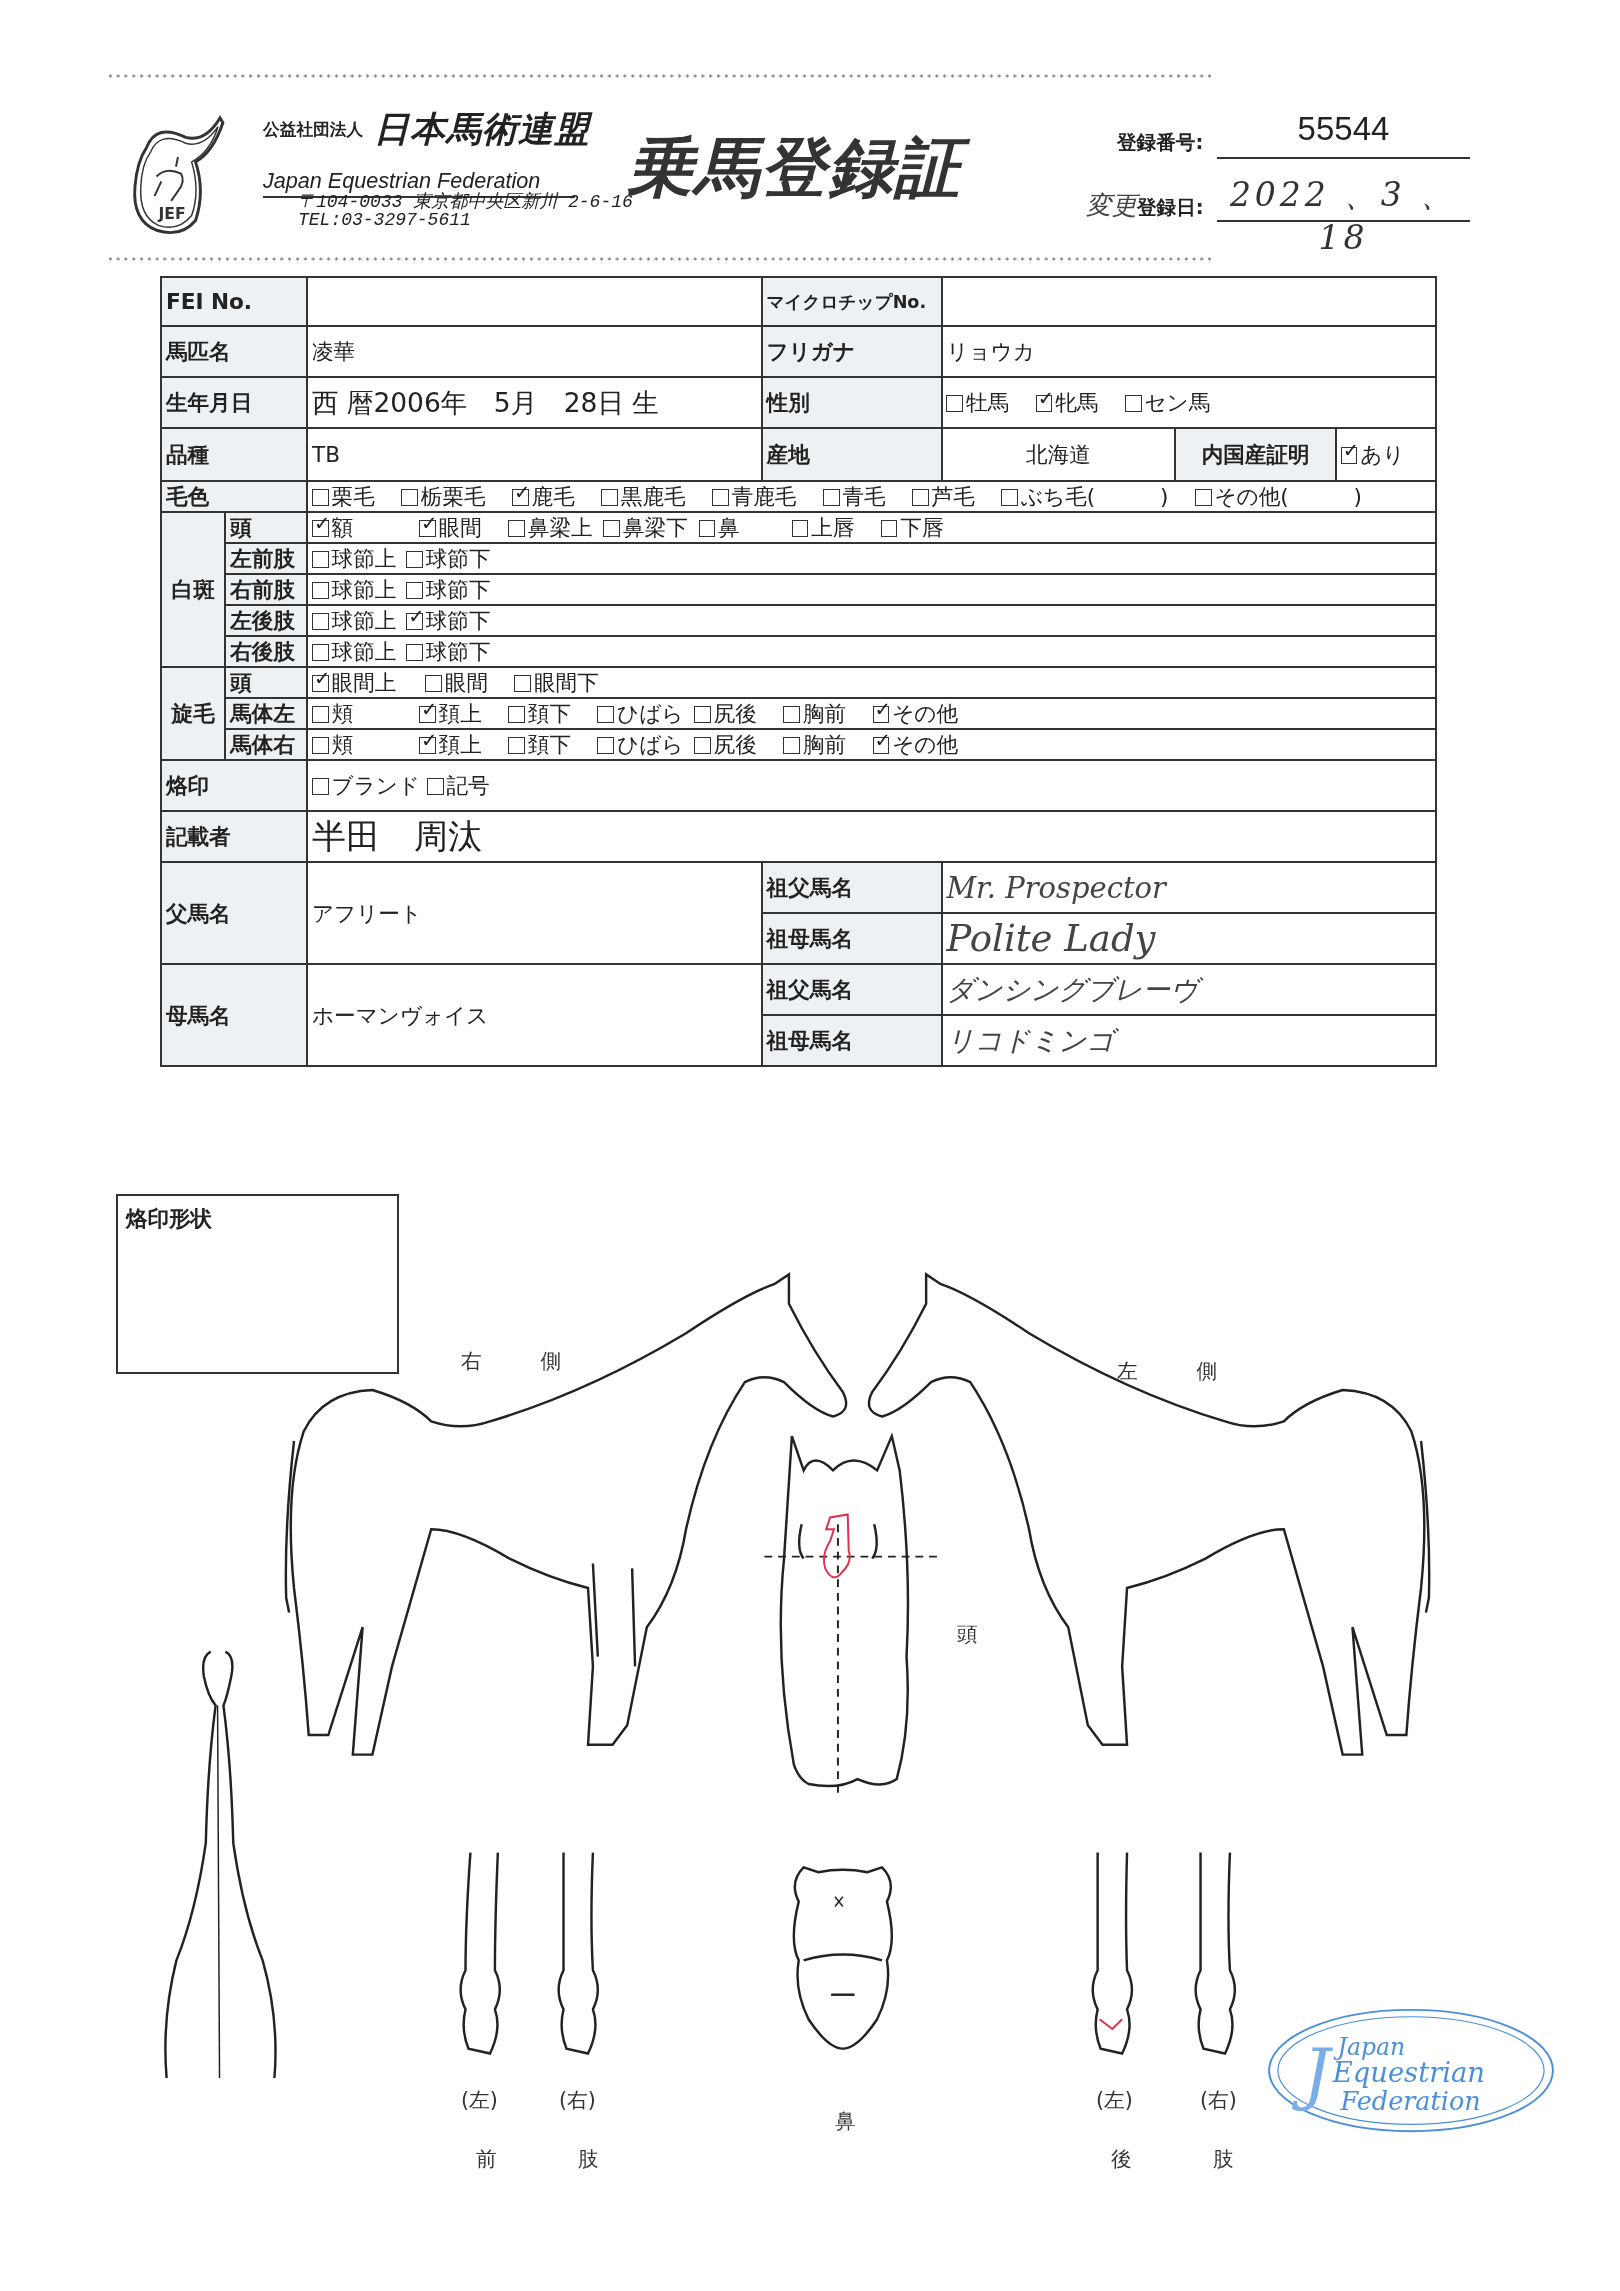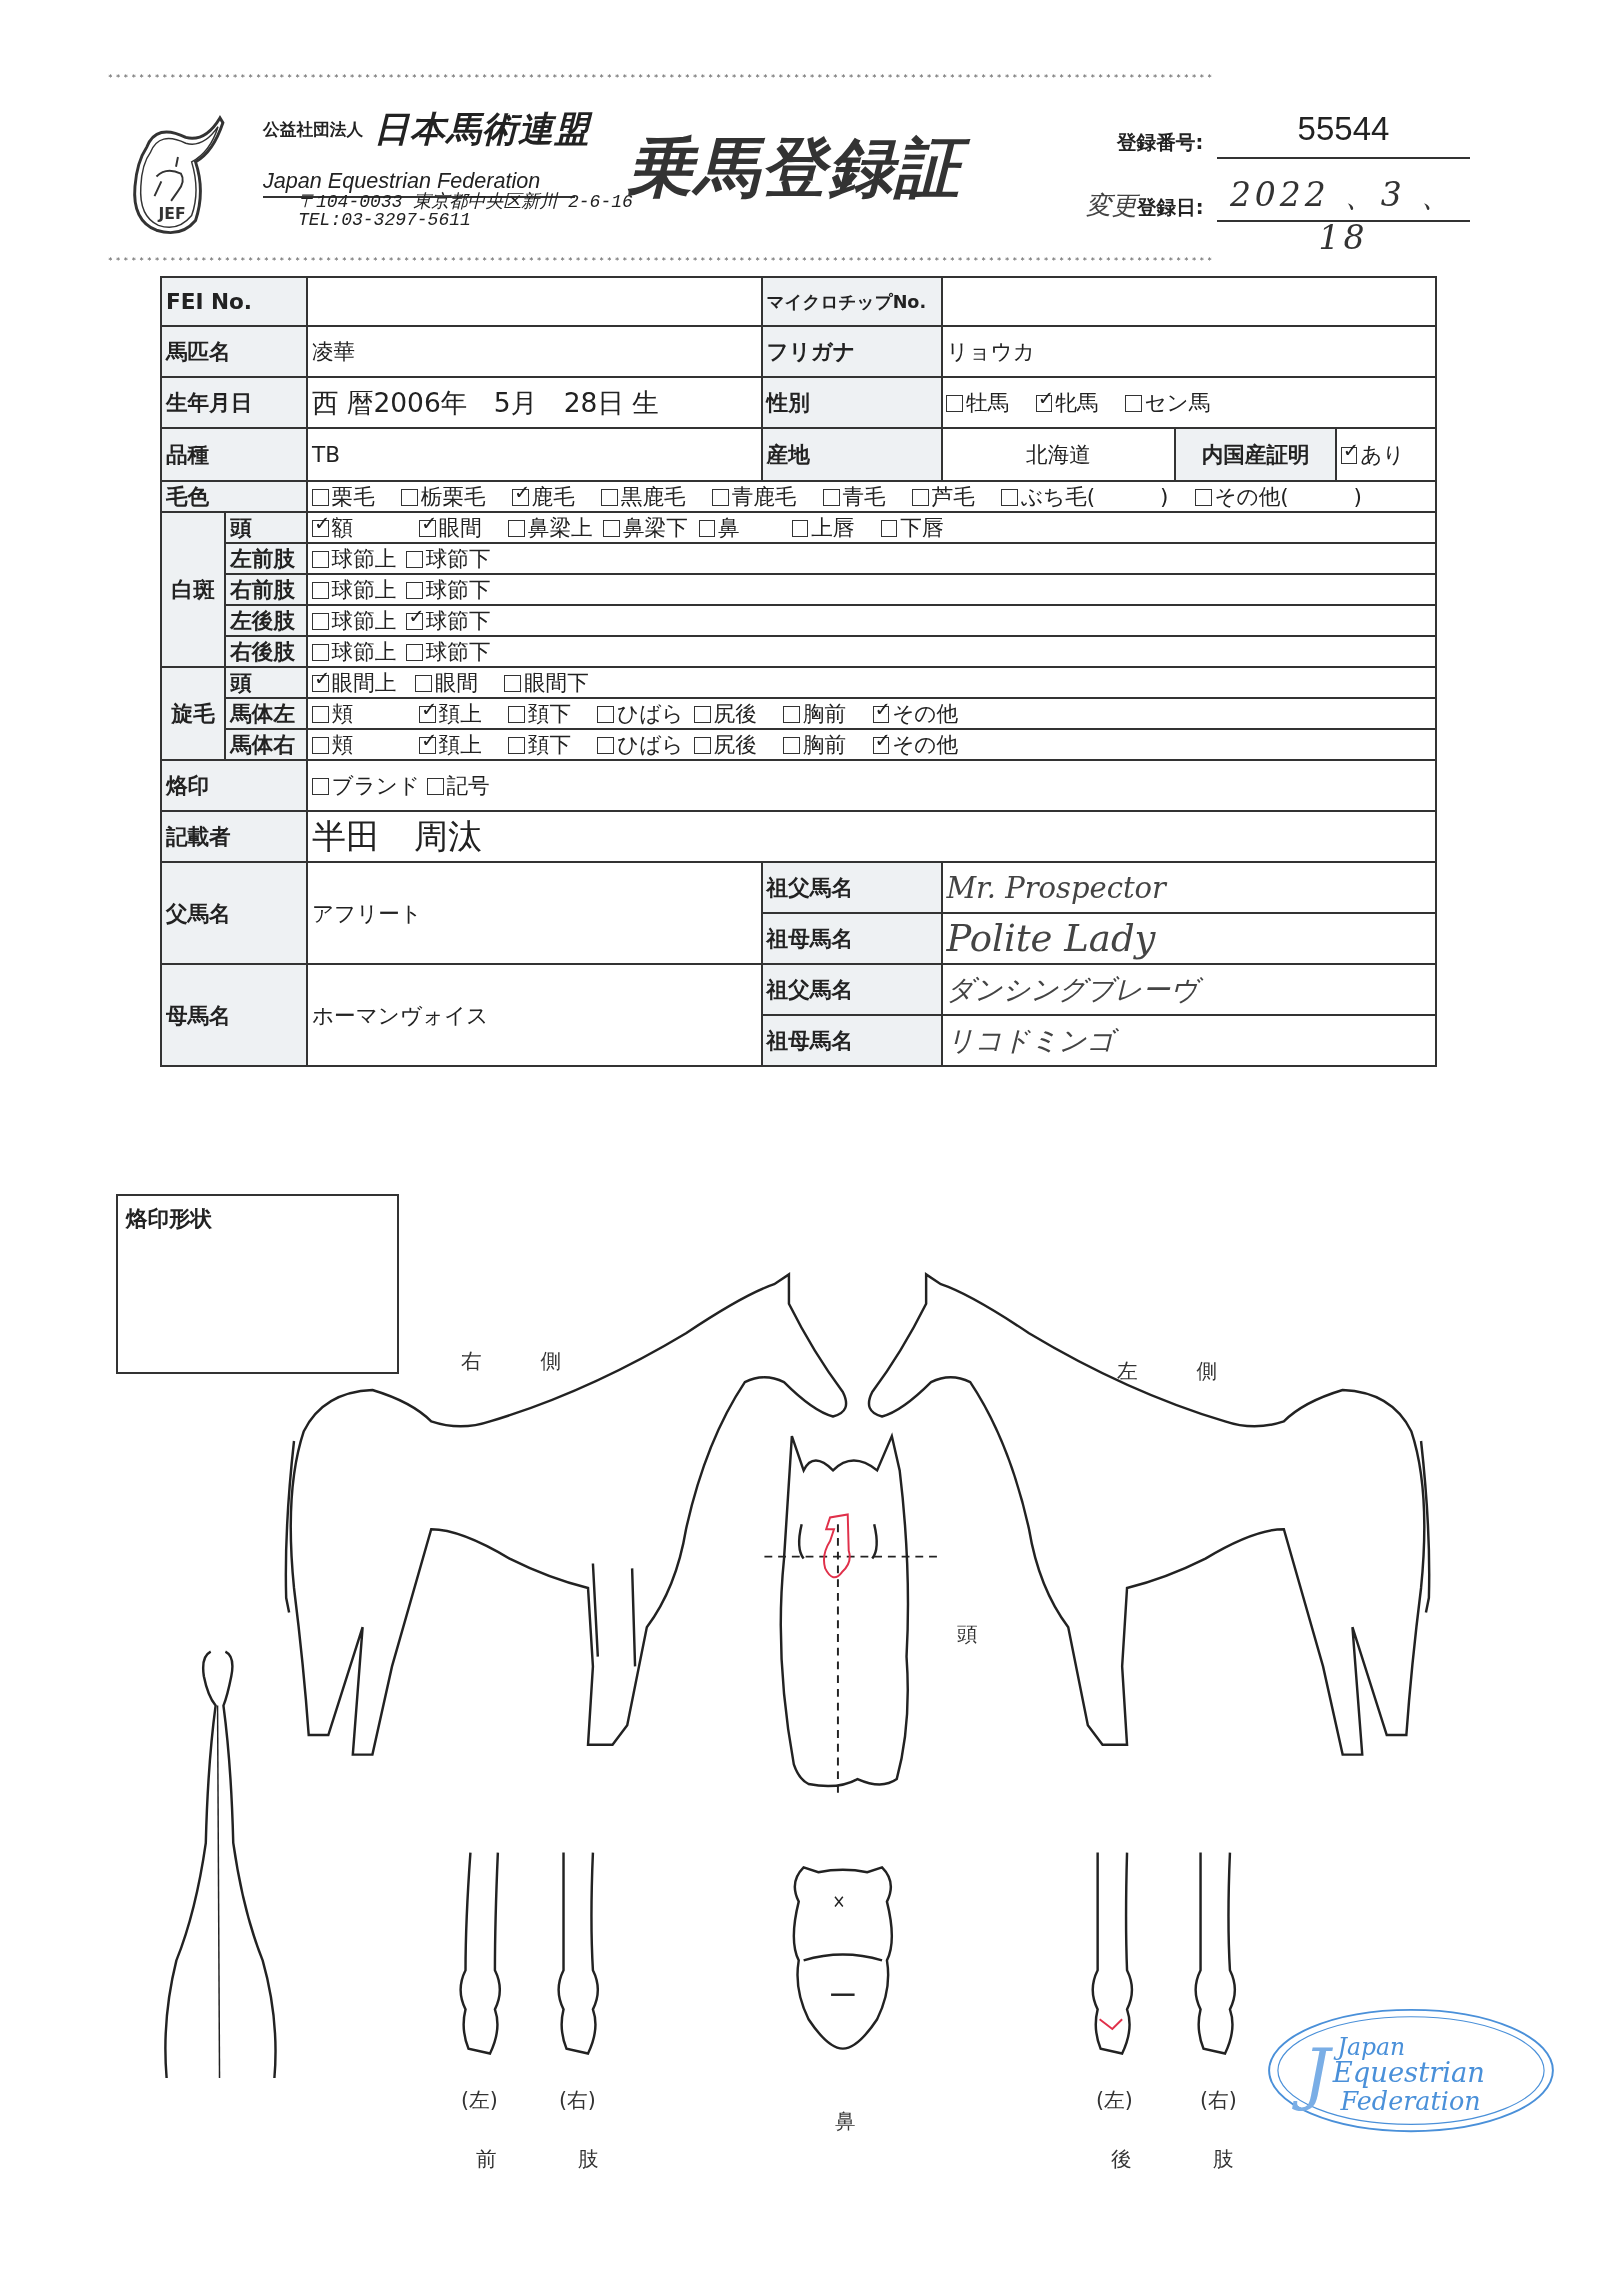--- a/index.html
+++ b/index.html
@@ -140,21 +140,21 @@
   </tr>
   <tr>
     <td class="lbl">右後肢</td>
     <td colspan="5"><span class="opt" style="margin-right:9.8px"><span class="cb"></span><span>球節上</span></span><span class="opt"><span class="cb"></span><span>球節下</span></span></td>
   </tr>
 
   <tr>
     <td class="lbl" rowspan="3" style="text-align:center">旋毛</td>
     <td class="lbl">頭</td>
     <td colspan="5">
-      <span class="opt" style="margin-right:12px"><span class="cb on"></span><span>眼間上</span></span>
+      <span class="opt" style="margin-right:22px"><span class="cb on"></span><span>眼間上</span></span>
       <span class="opt"><span class="cb"></span><span>眼間</span></span>
       <span class="opt"><span class="cb"></span><span>眼間下</span></span>
     </td>
   </tr>
   <tr>
     <td class="lbl">馬体左</td>
     <td colspan="5">
       <span class="opt" style="margin-right:59px"><span class="cb"></span><span>頬</span></span>
       <span class="opt"><span class="cb on"></span><span>頚上</span></span>
       <span class="opt"><span class="cb"></span><span>頚下</span></span>

